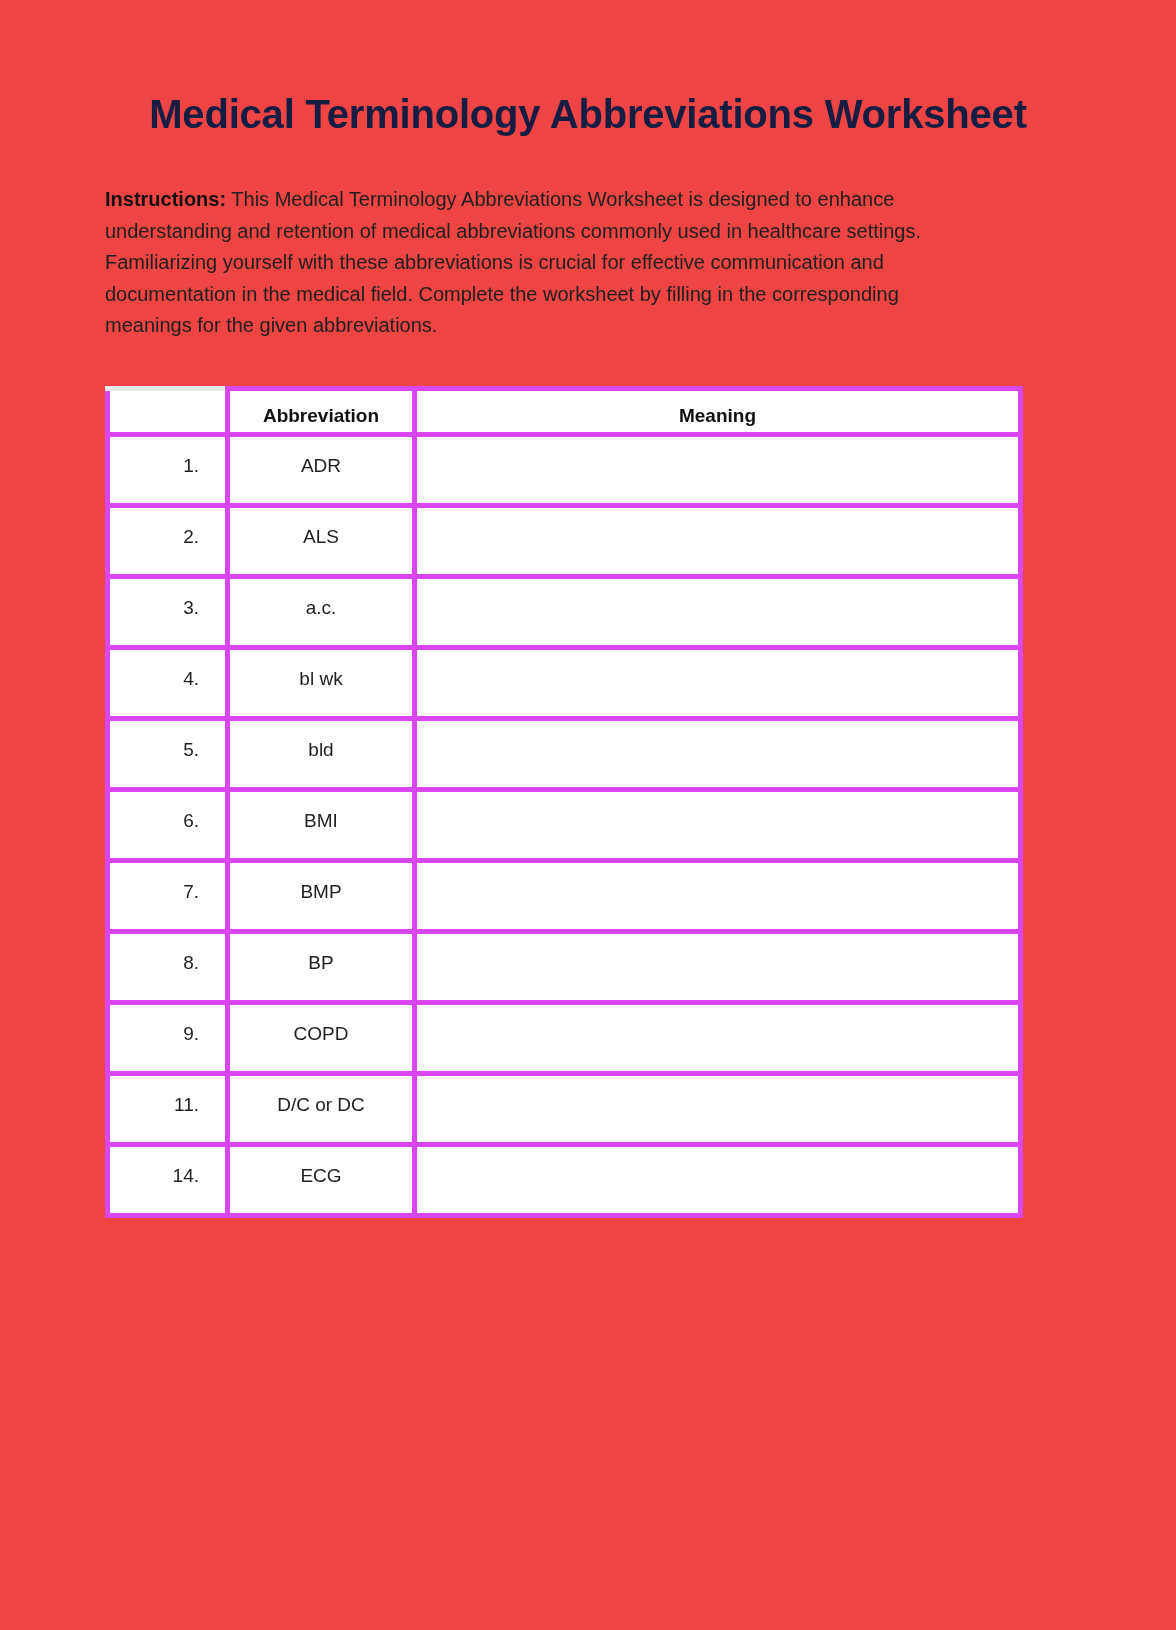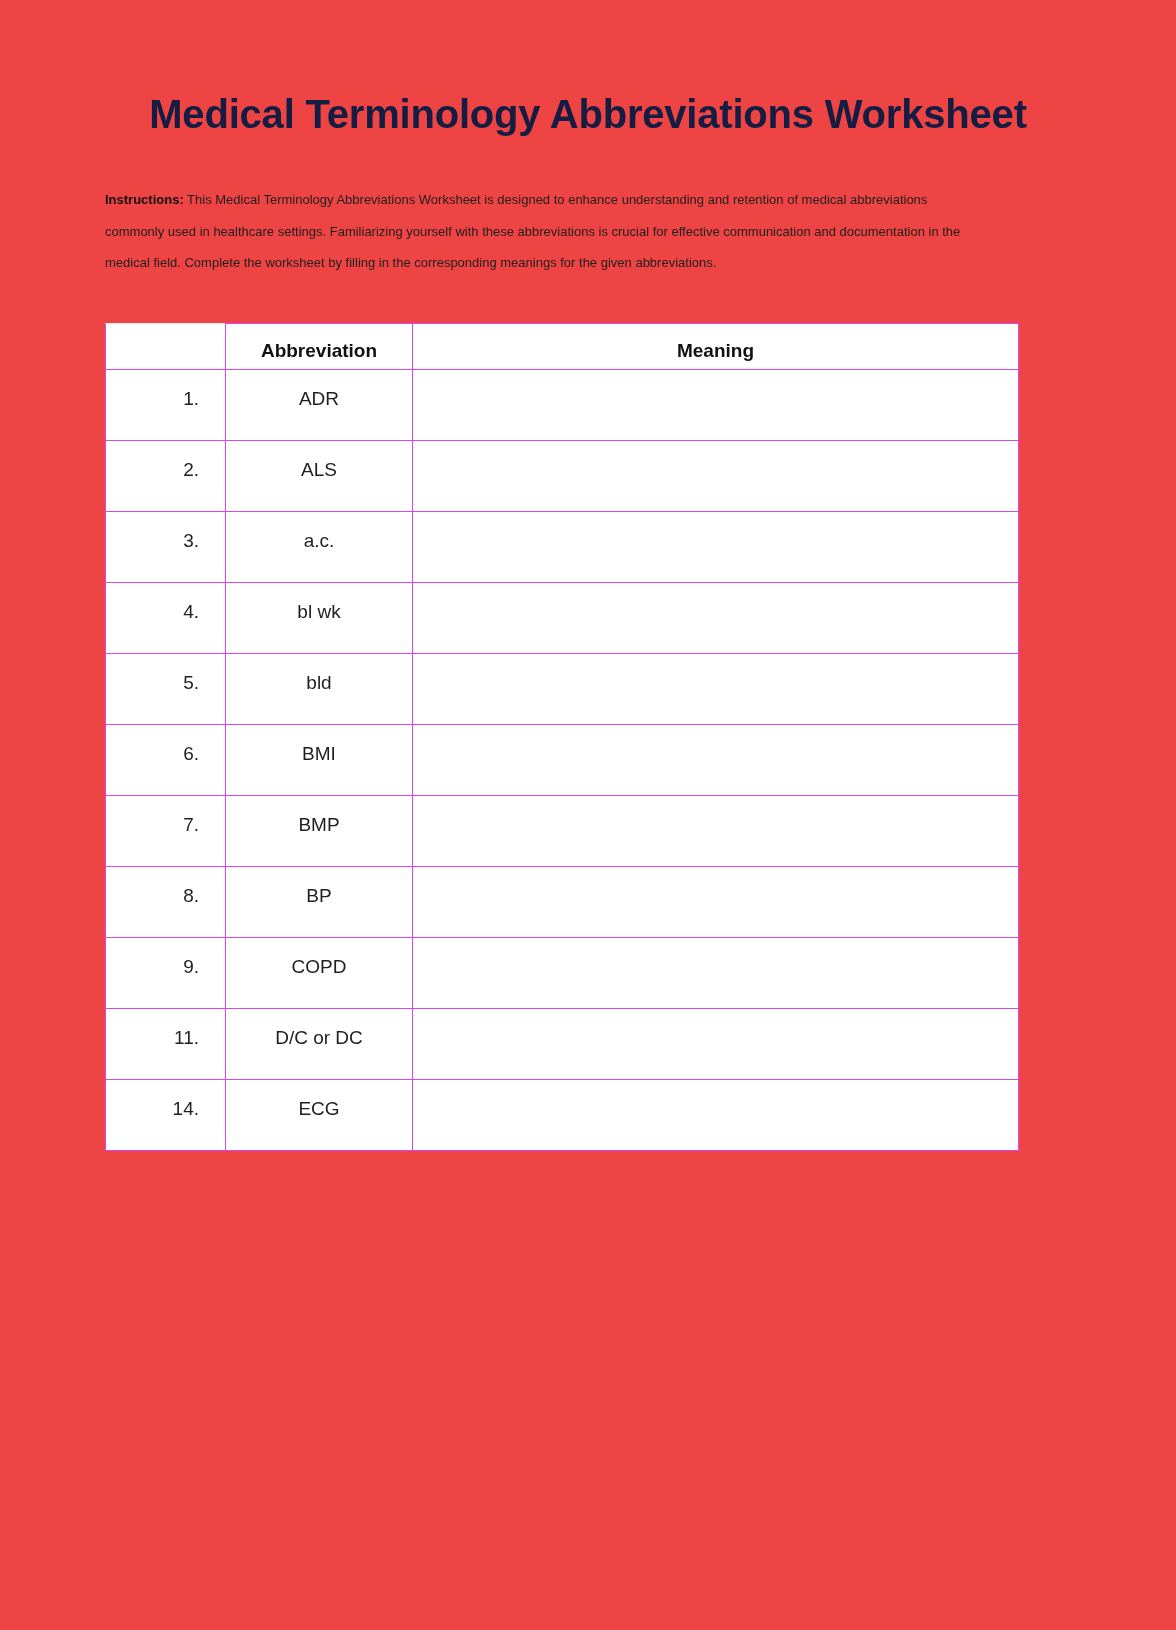--- a/index.html
+++ b/index.html
@@ -28,21 +28,21 @@
     font-size: 40px;
     line-height: 52px;
     font-weight: bold;
     color: #161d42;
     text-align: center;
     letter-spacing: -0.2px;
   }
   .instructions {
     margin: 0;
     padding-top: 44px;
-    font-size: 13px;
+    font-size: 20px;
     line-height: 31.5px;
     color: #1f1f1f;
     text-align: left;
     max-width: 880px;
   }
   .instructions .lead {
     font-weight: bold;
     color: #111111;
   }
   .abbrev-table-wrap {
@@ -53,21 +53,21 @@
     border-collapse: collapse;
     table-layout: fixed;
     background: #ffffff;
   }
   table.abbrev-table col.col-num   { width: 120px; }
   table.abbrev-table col.col-abbr  { width: 187px; }
   table.abbrev-table col.col-mean  { width: 606px; }
 
   table.abbrev-table th,
   table.abbrev-table td {
-    border: 1px solid #d946ef;
+    border: 5px solid #d946ef;
     box-sizing: border-box;
     vertical-align: top;
   }
   table.abbrev-table thead th {
     height: 46px;
     font-size: 19px;
     font-weight: bold;
     color: #111111;
     padding: 10px 14px 0 14px;
     text-align: center;

